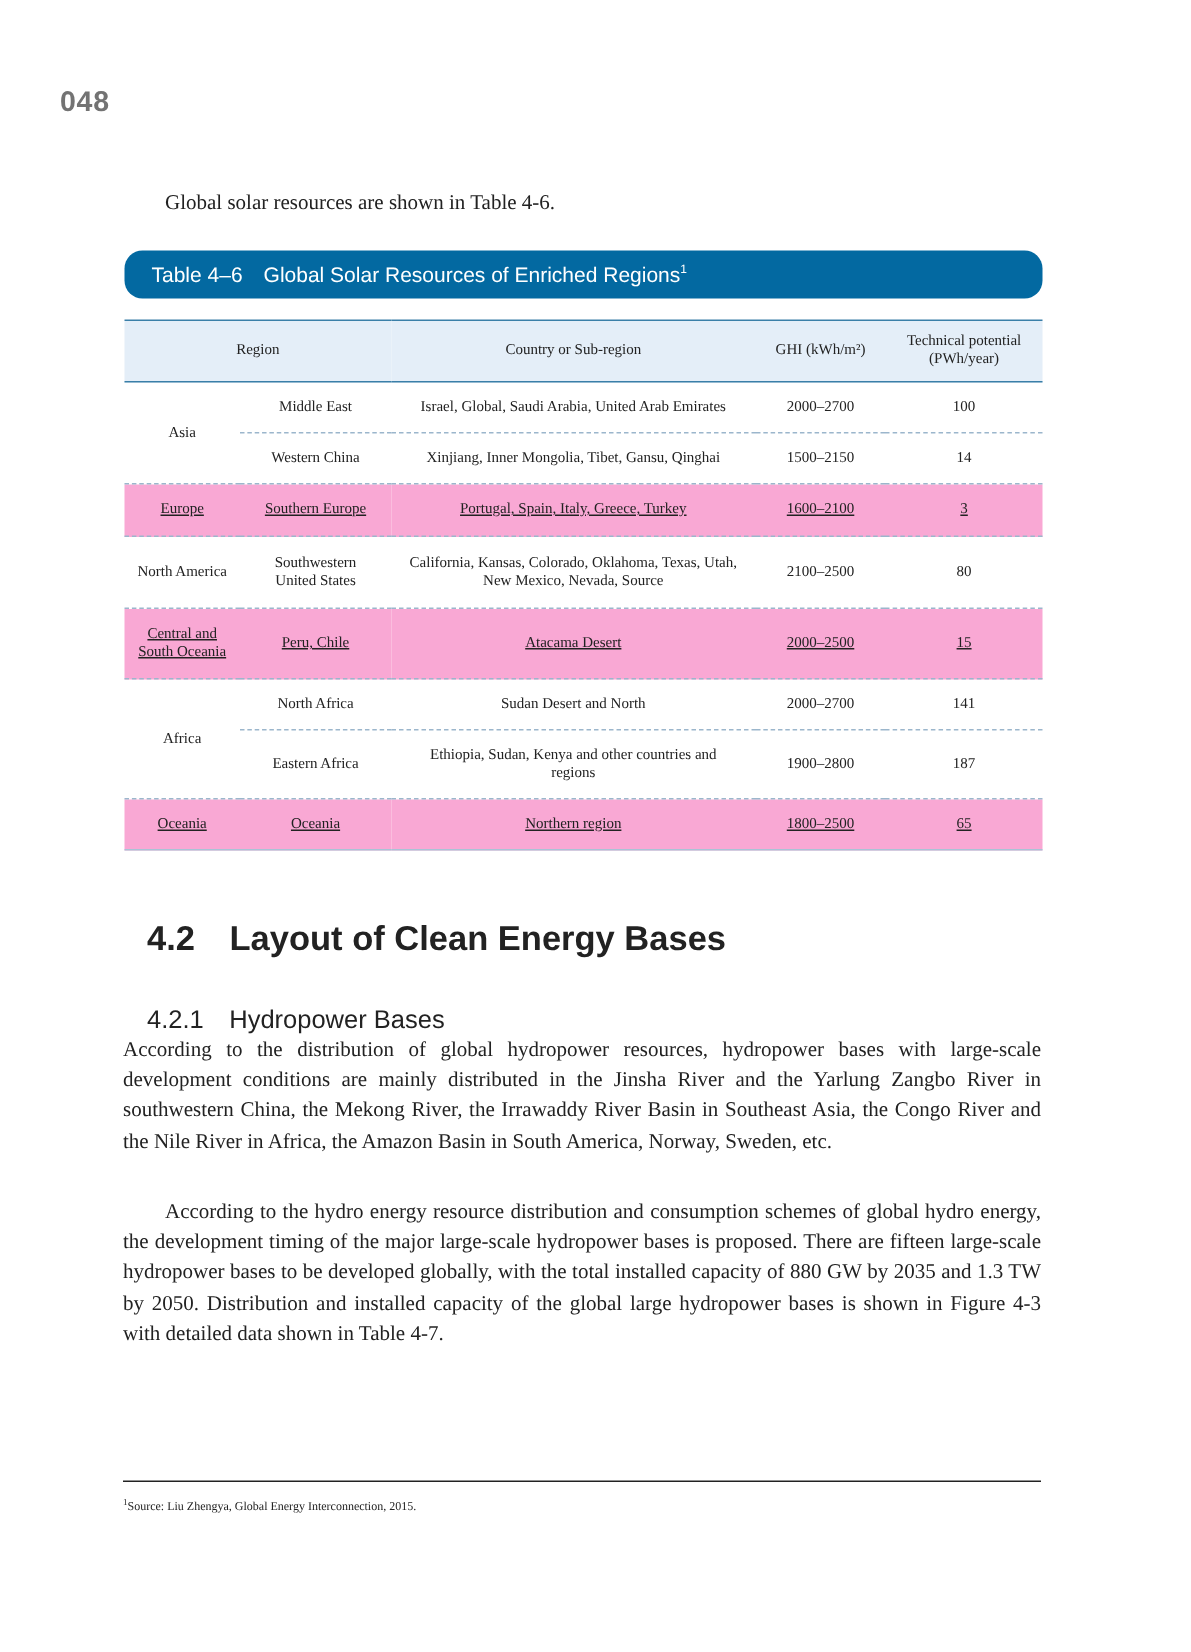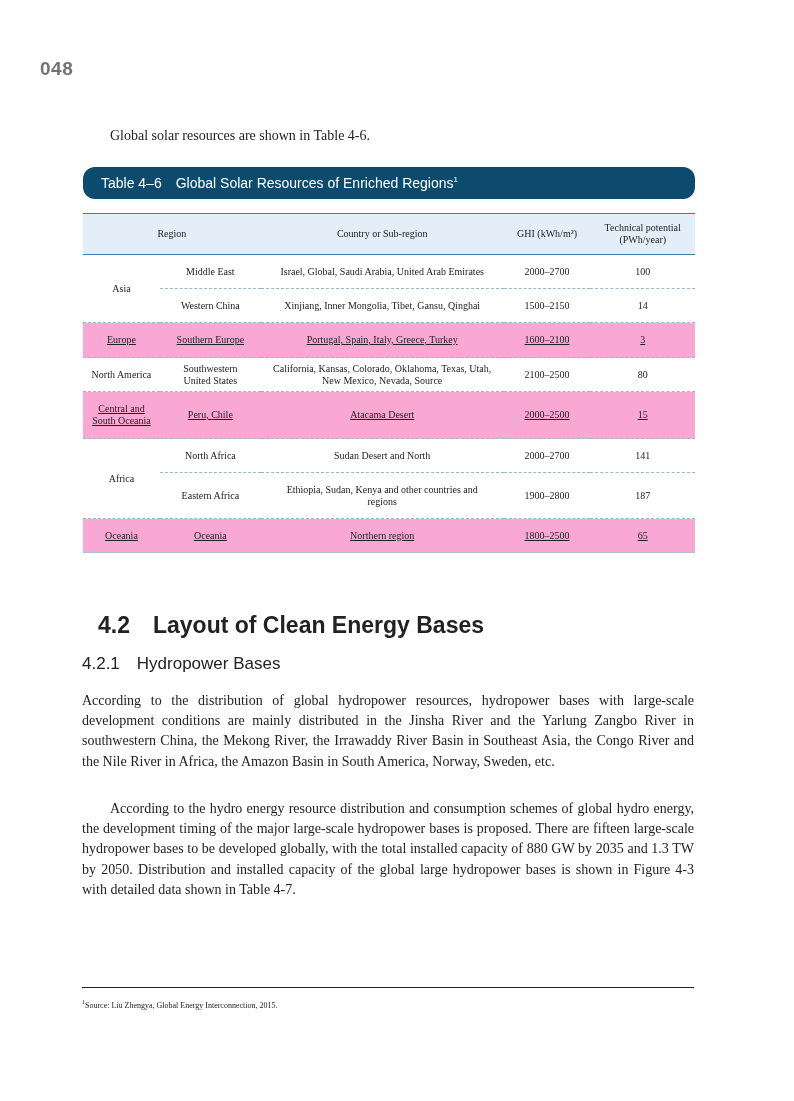--- a/index.html
+++ b/index.html
@@ -1,32 +1,32 @@
 <!DOCTYPE html>
 <html><head>
 <meta charset="utf-8">
 <style>
   html, body { margin:0; padding:0; background:#fff; }
   body { width:794px; height:1101px; position:relative; overflow:hidden; font-family:"Liberation Serif", serif; color:#222; }
   .page-num { position:absolute; left:40px; top:58px; font-family:"Liberation Sans", sans-serif; font-weight:bold; font-size:19px; color:#737373; letter-spacing:0.5px; }
   .intro { position:absolute; left:110px; top:128px; font-size:14px; color:#222; }
-  .caption-bar { position:absolute; left:83px; top:167px; width:612px; height:32px; background:#0c4a6e; border-radius:12px; color:#fff; font-family:"Liberation Sans", sans-serif; font-size:14px; line-height:32px; padding-left:18px; box-sizing:border-box; }
+  .caption-bar { position:absolute; left:83px; top:167px; width:612px; height:32px; background:#0369a1; border-radius:12px; color:#fff; font-family:"Liberation Sans", sans-serif; font-size:14px; line-height:32px; padding-left:18px; box-sizing:border-box; }
   .caption-bar sup { font-size:8px; vertical-align:top; position:relative; top:-3px; }
   table.data { position:absolute; left:83px; top:213px; width:612px; border-collapse:collapse; font-size:10px; color:#222; }
   table.data th { background:#e4eef8; font-weight:normal; height:38px; border-top:1.5px solid #3a7fa8; border-bottom:1.5px solid #3a7fa8; text-align:center; line-height:12px; }
   table.data td { text-align:center; border-bottom:1px dashed #9bb6cc; line-height:12px; }
   table.data tr.shade td { background:#f9a8d4;text-decoration:underline; }
   table.data td.region { width:76px; }
   table.data td.sub { width:100px; }
   table.data td.country { width:246px; }
   table.data td.ghi { width:86px; }
   table.data td.tp { width:104px; }
   table.data tr.last td { border-bottom:1.5px solid #a9c3d6; }
   h2 { position:absolute; left:82px; top:596px; margin:16px; font-family:"Liberation Sans", sans-serif; font-weight:bold; font-size:23px; color:#222; }
-  h3 { position:absolute; left:82px; top:654px; margin:0; font-family:"Liberation Sans", sans-serif; font-weight:normal; font-size:17px; color:#222; }
+  h3 { position:absolute; left:82px; top:654px; margin:16px; font-family:"Liberation Sans", sans-serif; font-weight:normal; font-size:17px; color:#222; }
   .para { position:absolute; left:82px; width:612px; margin:0; font-size:14px; line-height:20.2px; text-align:justify; color:#222; }
   .p1 { top:691px; }
   .p2 { top:799px; text-indent:28px; }
   .fn-rule { position:absolute; left:82px; top:987px; width:612px; height:0; border-top:1px solid #222; }
   .footnote { position:absolute; left:82px; top:999px; font-size:8px; color:#222; }
   .footnote sup { font-size:6px; }
 </style>
 </head>
 <body>
 
@@ -62,21 +62,21 @@
     </tr>
 
     <tr class="shade" style="height:35px">
       <td class="region">Europe</td>
       <td class="sub">Southern Europe</td>
       <td class="country">Portugal, Spain, Italy, Greece, Turkey</td>
       <td class="ghi">1600–2100</td>
       <td class="tp">3</td>
     </tr>
 
-    <tr style="height:34px">
+    <tr style="height:48px">
       <td class="region">North America</td>
       <td class="sub"><span>Southwestern</span><br><span>United States</span></td>
       <td class="country"><span>California, Kansas, Colorado, Oklahoma, Texas, Utah,</span><br><span>New Mexico, Nevada, Source</span></td>
       <td class="ghi">2100–2500</td>
       <td class="tp">80</td>
     </tr>
 
     <tr class="shade" style="height:47px">
       <td class="region"><span>Central and</span><br><span>South Oceania</span></td>
       <td class="sub">Peru, Chile</td>

